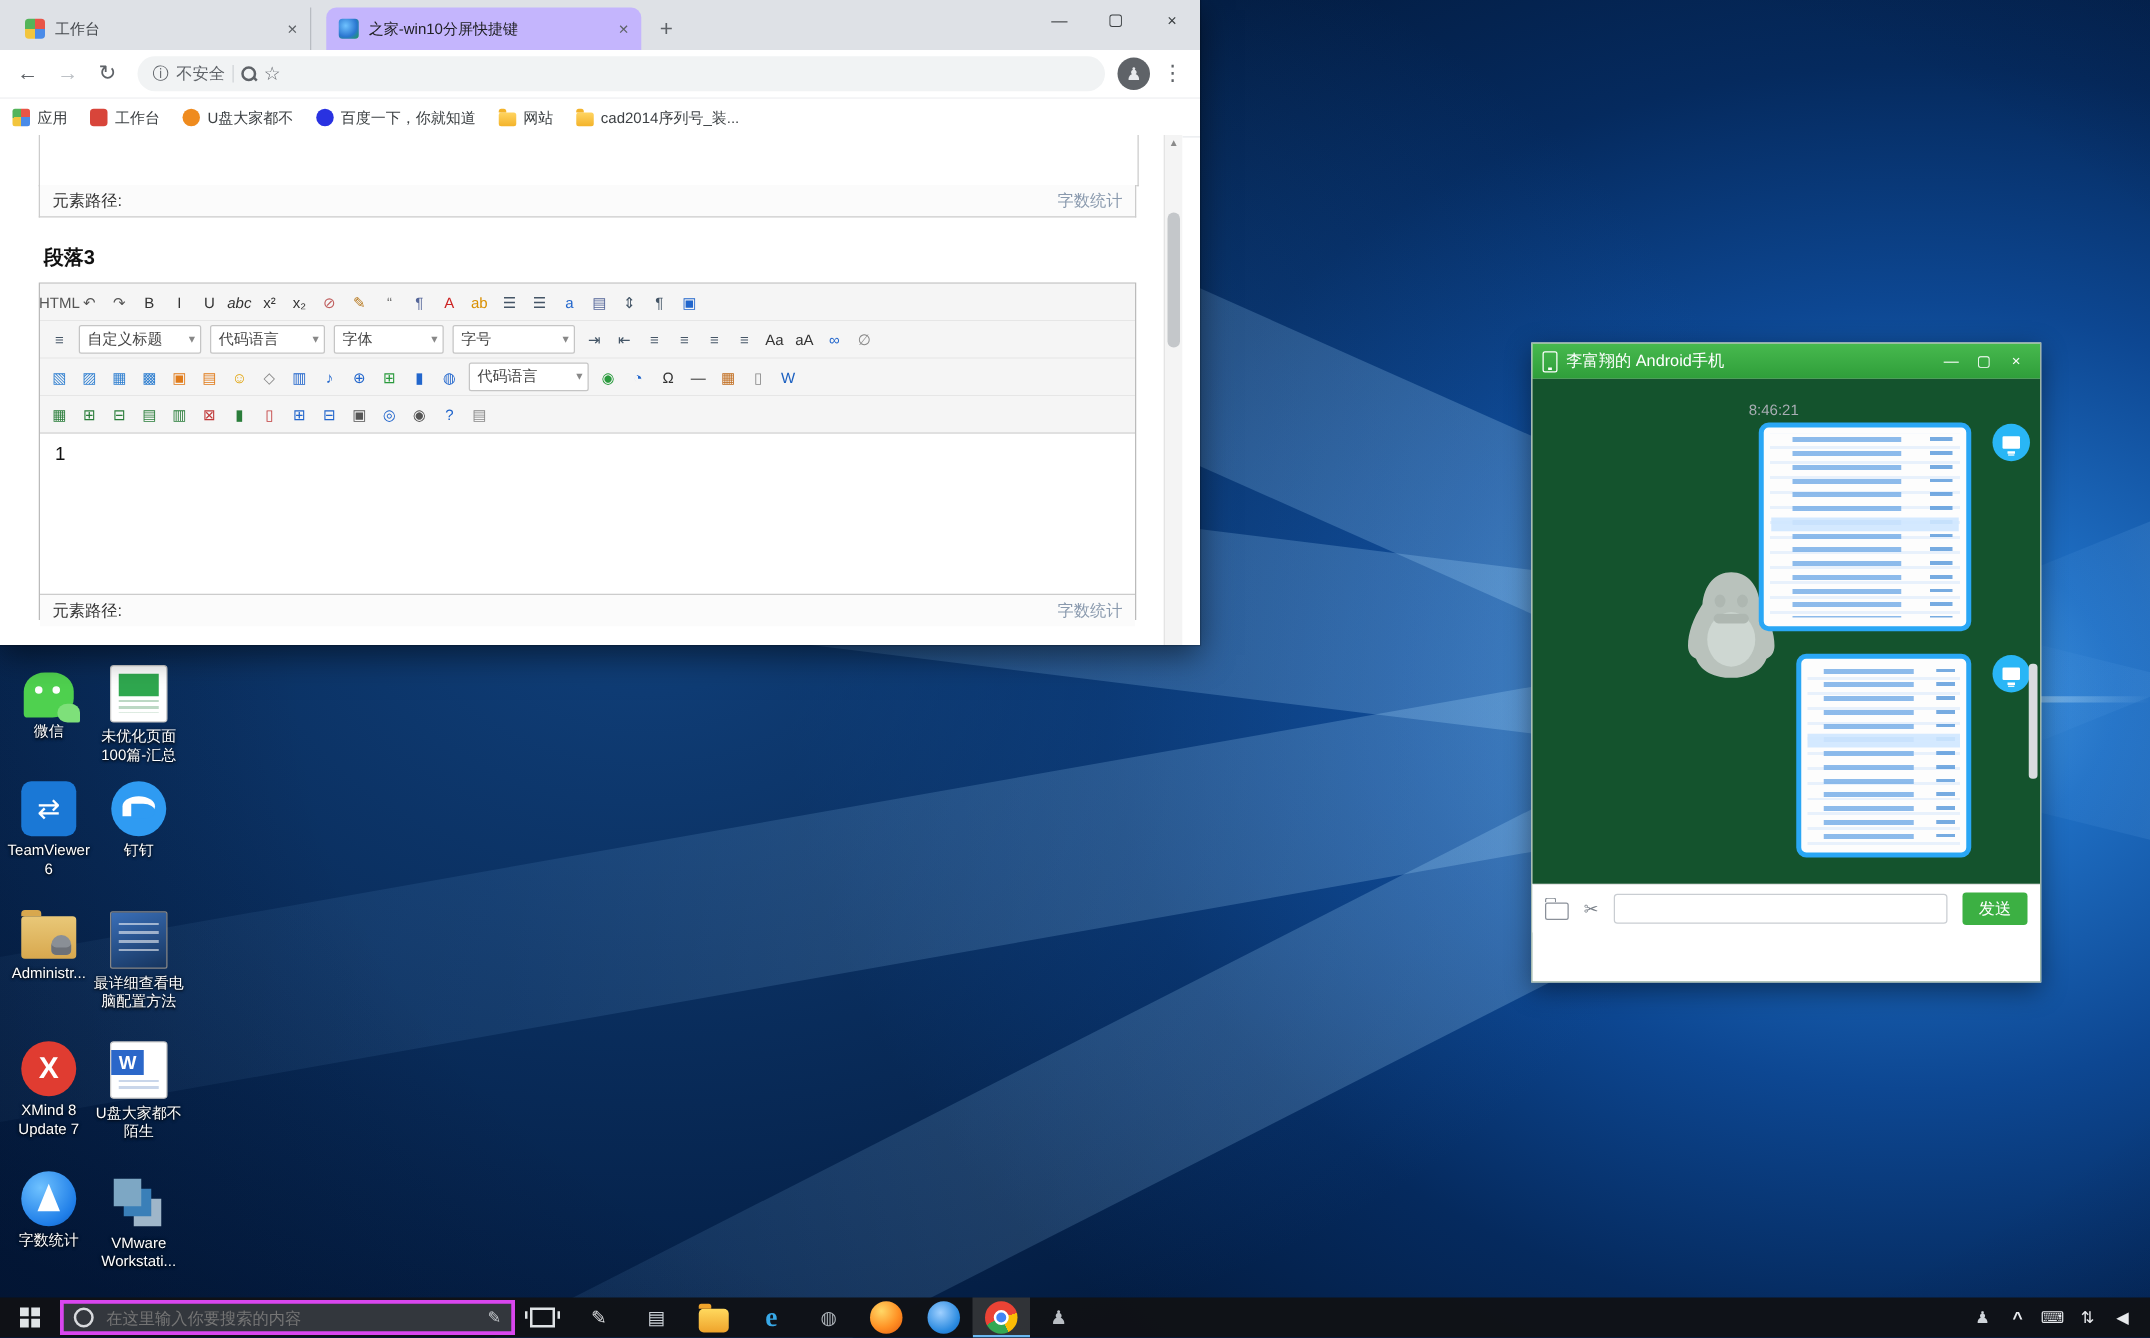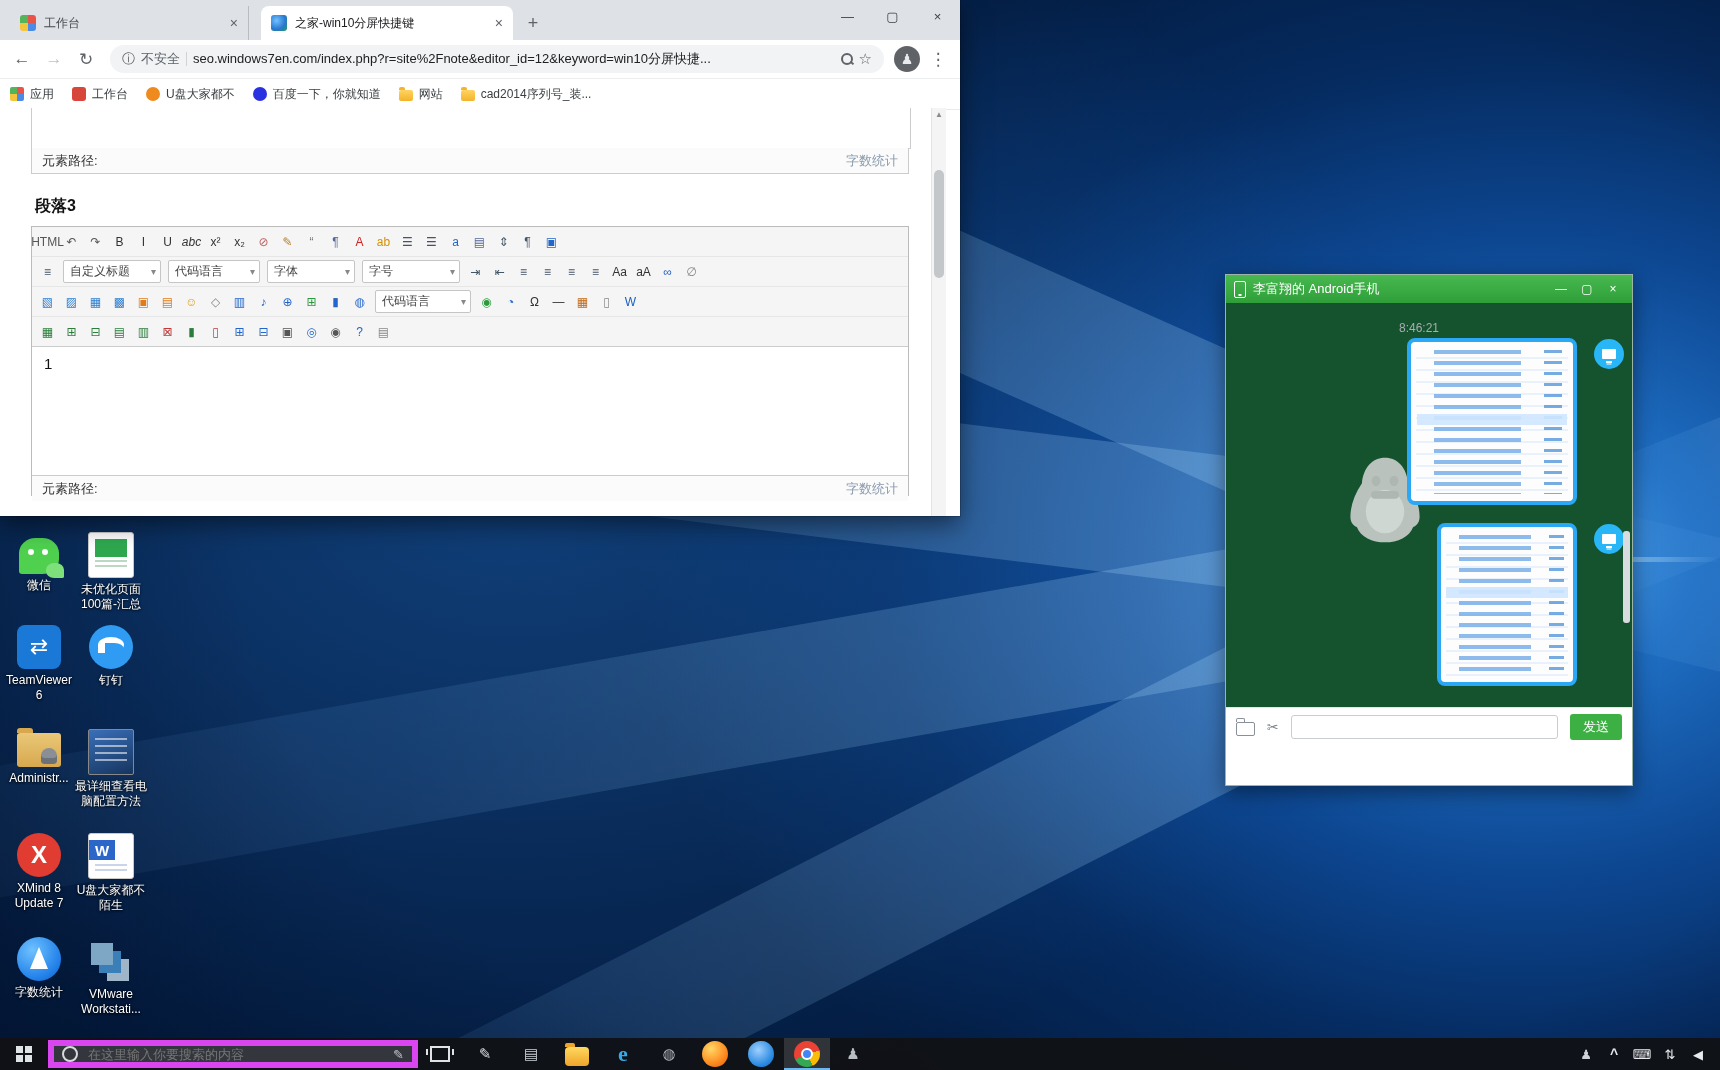--- a/index.html
+++ b/index.html
@@ -29,21 +29,21 @@
   .wp-vignette{position:absolute;inset:0;
     background:radial-gradient(1500px 1050px at 62% 50%, rgba(0,0,0,0) 55%, rgba(2,10,30,.55) 100%);}
 
   
   #taskbar{position:absolute;left:0;top:1038px;width:1720px;height:32px;background:rgba(16,18,22,.97);
     display:flex;align-items:stretch;z-index:50;color:#e8eaed;}
   .tb-start{width:48px;display:flex;align-items:center;justify-content:center}
   .win-logo{position:relative;width:16px;height:16px}
   .win-logo::before{content:"";position:absolute;width:7px;height:7px;background:#dfe3e6;top:0;left:0;
     box-shadow:9px 0 #dfe3e6, 0 9px #dfe3e6, 9px 9px #dfe3e6;}
-  .tb-search{width:342px;margin:2px 0;background:#33373d;border:6px solid #d946ef;display:flex;align-items:center;
+  .tb-search{width:342px;margin:2px 0;background:#33373d;border:3px solid #d946ef;display:flex;align-items:center;
     padding:0 8px;gap:8px}
   .search-ring{width:12px;height:12px;border:2px solid #d8dadd;border-radius:50%;flex:none}
   .tb-search input{flex:1;background:transparent;border:none;outline:none;color:#c6cacf;font-size:13px;
     font-family:inherit}
   .search-pen{color:#c0c4c8;font-size:13px}
   .tb-taskview{width:44px;display:flex;align-items:center;justify-content:center}
   .tv-ico{position:relative;width:16px;height:12px;border:2px solid #dfe3e6}
   .tv-ico::before{content:"";position:absolute;left:-6px;top:1px;width:2px;height:6px;background:#dfe3e6}
   .tv-ico::after{content:"";position:absolute;right:-6px;top:1px;width:2px;height:6px;background:#dfe3e6}
   #tb-apps{display:flex;align-items:stretch}
@@ -108,21 +108,21 @@
 
   
   #browser{position:absolute;left:0;top:0;width:960px;height:516px;background:#fff;z-index:10;
     box-shadow:0 0 0 1px rgba(0,0,0,.18), 0 8px 24px rgba(0,0,0,.5)}
   .tabstrip{position:relative;height:40px;background:#dee1e6;display:flex;align-items:flex-end}
   .tab{height:34px;display:flex;align-items:center;gap:8px;padding:0 10px;font-size:12px;color:#45494e;
     max-width:260px;min-width:0}
   .tab .title{flex:1;overflow:hidden;white-space:nowrap;text-overflow:ellipsis}
   .tab .x{color:#5f6368;font-size:14px;flex:none}
   .tab.inactive{width:218px;margin-left:10px;border-right:1px solid #b8bcc2}
-  .tab.active{width:232px;margin-left:12px;background:#ffffff;border-radius:8px 8px 0 0;color:#202124}
+  .tab.active{width:232px;margin-left:12px;background:#c4b5fd;border-radius:8px 8px 0 0;color:#202124}
   .fav{width:16px;height:16px;border-radius:3px;flex:none}
   .fav-grid{background:conic-gradient(#e85548 0 25%, #4a8be8 25% 50%, #f2c53d 50% 75%, #53b45a 75% 100%)}
   .fav-home{background:radial-gradient(circle at 35% 35%, #6fc2ff, #2a76d0 60%, #1f9e53)}
   .newtab{width:28px;height:28px;margin:0 0 3px 6px;display:flex;align-items:center;justify-content:center;
     color:#5f6368;font-size:18px}
   .win-ctrls{position:absolute;right:0;top:0;height:32px;display:flex}
   .win-ctrls span{width:45px;display:flex;align-items:center;justify-content:center;font-size:13px;color:#3c4043}
   .navbar{height:38px;background:#fff;display:flex;align-items:center;padding:0 8px;gap:4px;
     border-bottom:1px solid #ebedef}
   .nav-ico{width:28px;height:28px;display:flex;align-items:center;justify-content:center;font-size:17px;color:#5f6368}
@@ -311,21 +311,20 @@
     </div>
   </div>
   <div class="navbar" data-name="browser-navbar">
     <span class="nav-ico" data-name="back-button">←</span>
     <span class="nav-ico disabled" data-name="forward-button">→</span>
     <span class="nav-ico" data-name="reload-button">↻</span>
     <div class="omnibox" data-name="address-bar">
       <span class="omni-info" data-name="site-info-icon">ⓘ</span>
       <span class="omni-sec" data-name="security-label">不安全</span>
       <span class="omni-div" data-name="omnibox-divider"></span>
-      <span class="omni-url" data-name="url-text">seo.windows7en.com/index.php?r=site%2Fnote&amp;editor_id=12&amp;keyword=win10分屏快捷...</span>
       <span class="omni-mag" data-name="zoom-icon"></span>
       <span class="omni-star" data-name="bookmark-star-icon">☆</span>
     </div>
     <div class="avatar" data-name="profile-avatar">♟</div>
     <span class="nav-ico" data-name="browser-menu-icon">⋮</span>
   </div>
   <div class="bookmarks" data-name="bookmarks-bar">
     <div class="bm" data-name="bookmark-apps">
       <span class="bm-fav bmf-grid" data-name="apps-grid-icon"></span>
       <span data-name="bookmark-label">应用</span>

